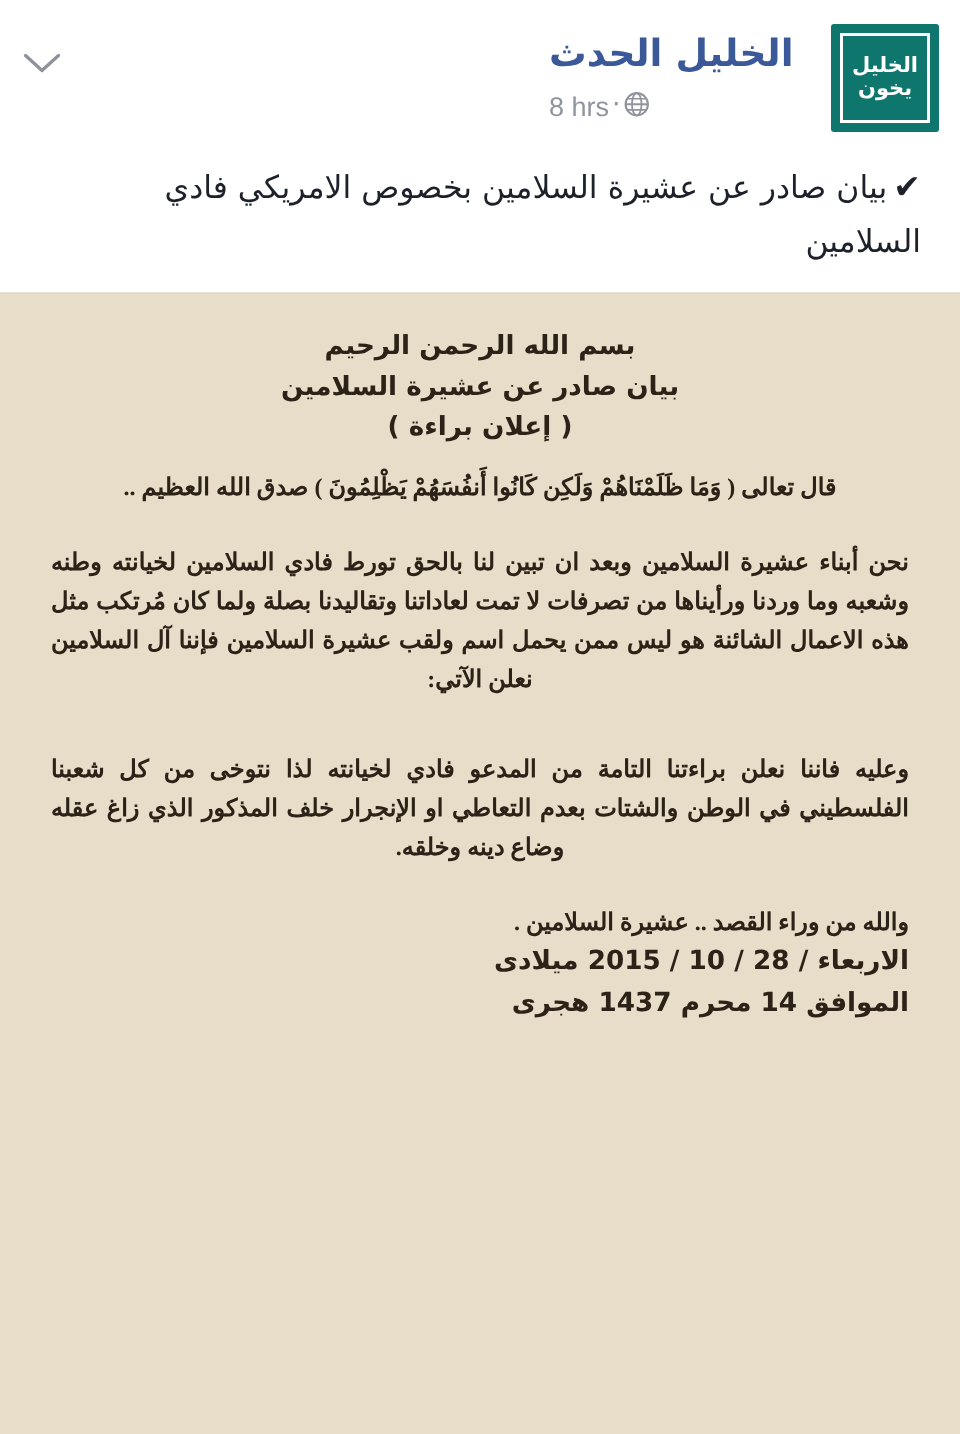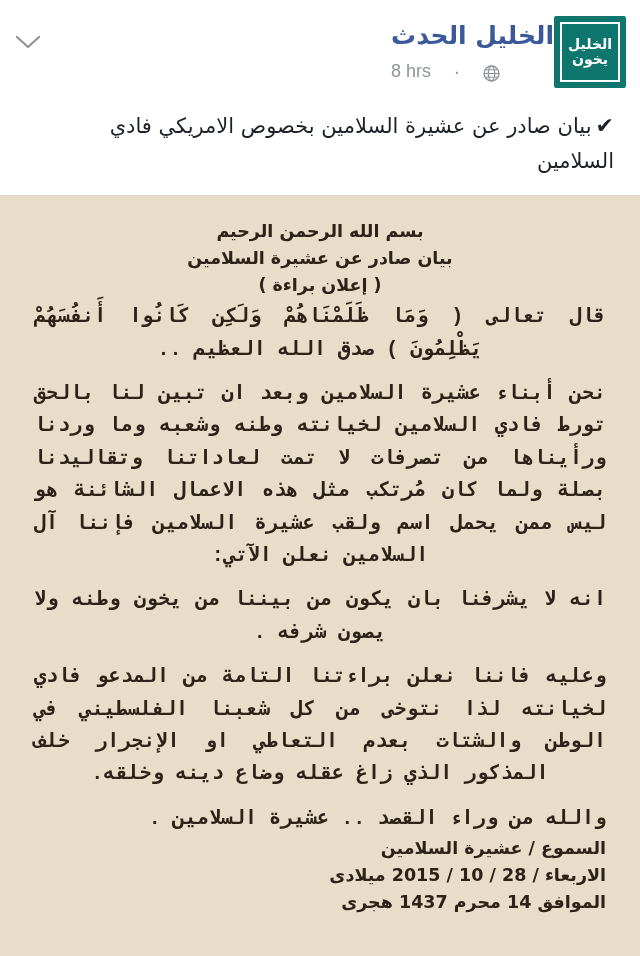--- a/index.html
+++ b/index.html
@@ -56,43 +56,43 @@
   }
   .avatar-line {
     color: #ffffff;
     font-size: 14px;
     font-weight: bold;
     letter-spacing: 0px;
     font-family: "DejaVu Sans", sans-serif;
   }
 
   .header-text {
-    margin-right: 0;
+    margin-right: 25px;
     display: flex;
     flex-direction: column;
     justify-content: flex-start;
     padding-top: 4px;
   }
 
   .page-name {
     font-size: 25px;
     color: #3b5998;
     font-weight: bold;
     direction: rtl;
     text-align: right;
     line-height: 1.25;
     font-family: "DejaVu Sans", sans-serif;
   }
 
   .meta-row {
     display: flex;
-    align-items: flex-end;
+    align-items: flex-start;
     direction: ltr;
     margin-top: 10px;
-    gap: 23px;
+    gap: 2px;
   }
   .timestamp {
     font-size: 18px;
     color: #90949c;
     font-family: "Liberation Sans", sans-serif;
   }
   .meta-dot {
     font-size: 18px;
     color: #90949c;
     line-height: 1;
@@ -144,28 +144,28 @@
   .doc-line {
     color: #2c2217;
     font-family: "DejaVu Sans", sans-serif;
     font-weight: bold;
     font-size: 17.5px;
     line-height: 1.55;
     direction: rtl;
   }
   .doc-para {
     color: #2c2217;
-    font-family: Liberation Mono, monospace;
-    font-weight: bold;
-    font-size: 20px;
+    font-family: Liberation Serif, serif;
+    font-weight: bold;
+    font-size: 16px;
     line-height: 1.62;
     text-align: justify;
     text-align-last: center;
     direction: rtl;
-    margin-top: 2px;
+    margin-top: 14px;
   }
   .doc-gap { height: 10px; }
   .doc-right {
     text-align: right;
     text-align-last: right;
   }
 </style>
 </head>
 <body>
 
@@ -209,23 +209,21 @@
   </div>
 
   <div class="attachment">
     <div class="doc-line">بسم الله الرحمن الرحيم</div>
     <div class="doc-line">بيان صادر عن عشيرة السلامين</div>
     <div class="doc-line">( إعلان براءة )</div>
     <div class="doc-para">قال تعالى ( وَمَا ظَلَمْنَاهُمْ وَلَكِن كَانُوا أَنفُسَهُمْ يَظْلِمُونَ ) صدق الله العظيم ..</div>
     <div class="doc-gap"></div>
     <div class="doc-para">نحن أبناء عشيرة السلامين وبعد ان تبين لنا بالحق تورط فادي السلامين لخيانته وطنه وشعبه وما وردنا ورأيناها من تصرفات لا تمت لعاداتنا وتقاليدنا بصلة ولما كان مُرتكب مثل هذه الاعمال الشائنة هو ليس ممن يحمل اسم ولقب عشيرة السلامين فإننا آل السلامين نعلن الآتي:</div>
     <div class="doc-gap"></div>
-    <div class="doc-para">انه لا يشرفنا بان يكون من بيننا من يخون وطنه ولا يصون شرفه .</div>
     <div class="doc-gap"></div>
     <div class="doc-para">وعليه فاننا نعلن براءتنا التامة من المدعو فادي لخيانته لذا نتوخى من كل شعبنا الفلسطيني في الوطن والشتات بعدم التعاطي او الإنجرار خلف المذكور الذي زاغ عقله وضاع دينه وخلقه.</div>
     <div class="doc-gap"></div>
     <div class="doc-para doc-right">والله من وراء القصد .. عشيرة السلامين .</div>
-    <div class="doc-line doc-right">السموع / عشيرة السلامين</div>
     <div class="doc-line doc-right">الاربعاء / 28 / 10 / 2015 ميلادى</div>
     <div class="doc-line doc-right">الموافق 14 محرم 1437 هجرى</div>
   </div>
 
 </div>
 
 </body></html>

